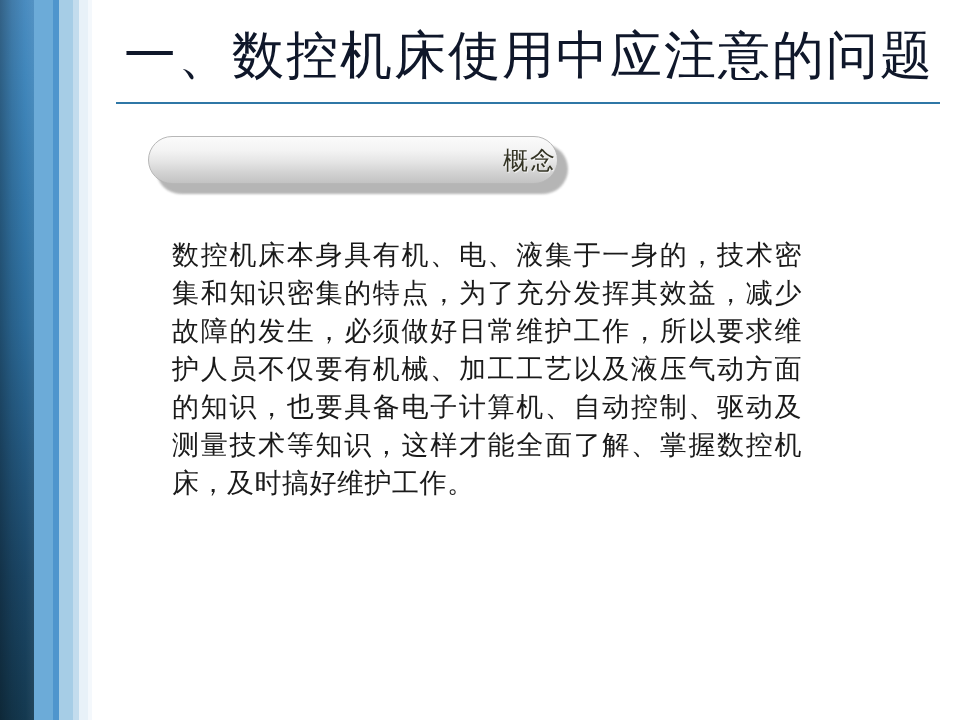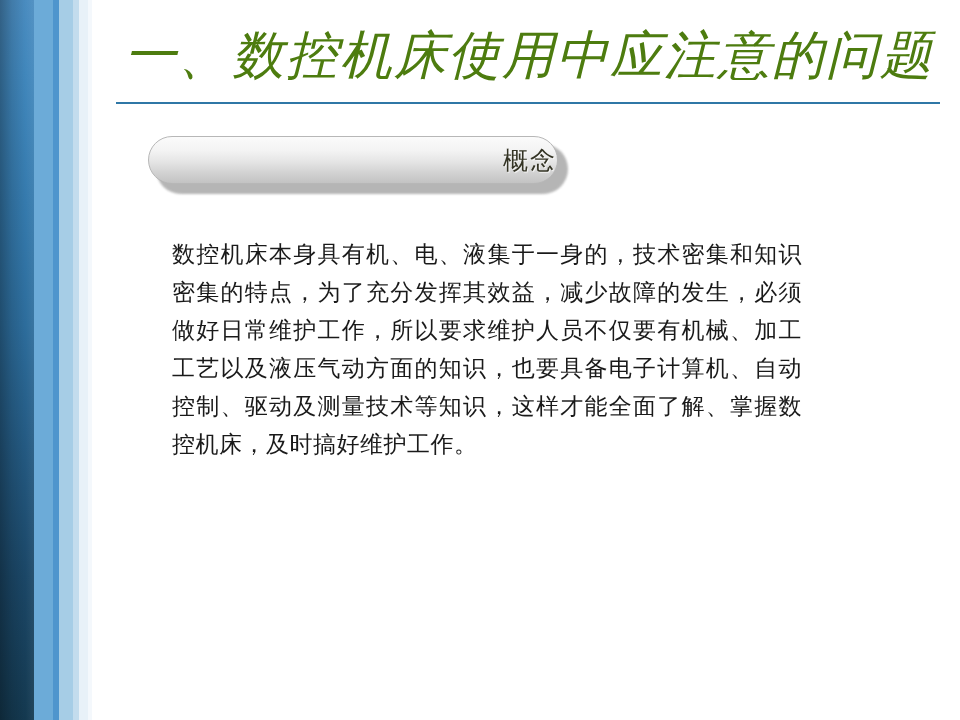--- a/index.html
+++ b/index.html
@@ -88,23 +88,22 @@
   .title {
     position: absolute;
     left: 110px;
     top: 22px;
     width: 838px;
     text-align: center;
     font-family: "Liberation Serif", "DejaVu Serif", serif;
     font-size: 52px;
     line-height: 68px;
     letter-spacing: 2px;
-    color: #4d7c0f;
+    color: #0f172a;
     white-space: nowrap;
-    font-style: italic;
   }
 
   .title-rule {
     position: absolute;
     left: 116px;
     top: 102px;
     width: 824px;
     height: 2px;
     background: #2f77a6;
   }
@@ -155,21 +154,21 @@
     text-shadow: 1px 1px 1px rgba(255,255,255,0.8);
   }
 
   
   .body-text {
     position: absolute;
     left: 172px;
     top: 236px;
     width: 630px;
     font-family: "Liberation Serif", "DejaVu Serif", serif;
-    font-size: 23px;
+    font-size: 27px;
     line-height: 38px;
     color: #1a1a1a;
     letter-spacing: 0.5px;
     text-align: justify;
     text-justify: inter-ideograph;
   }
 </style>
 </head>
 <body>
 

